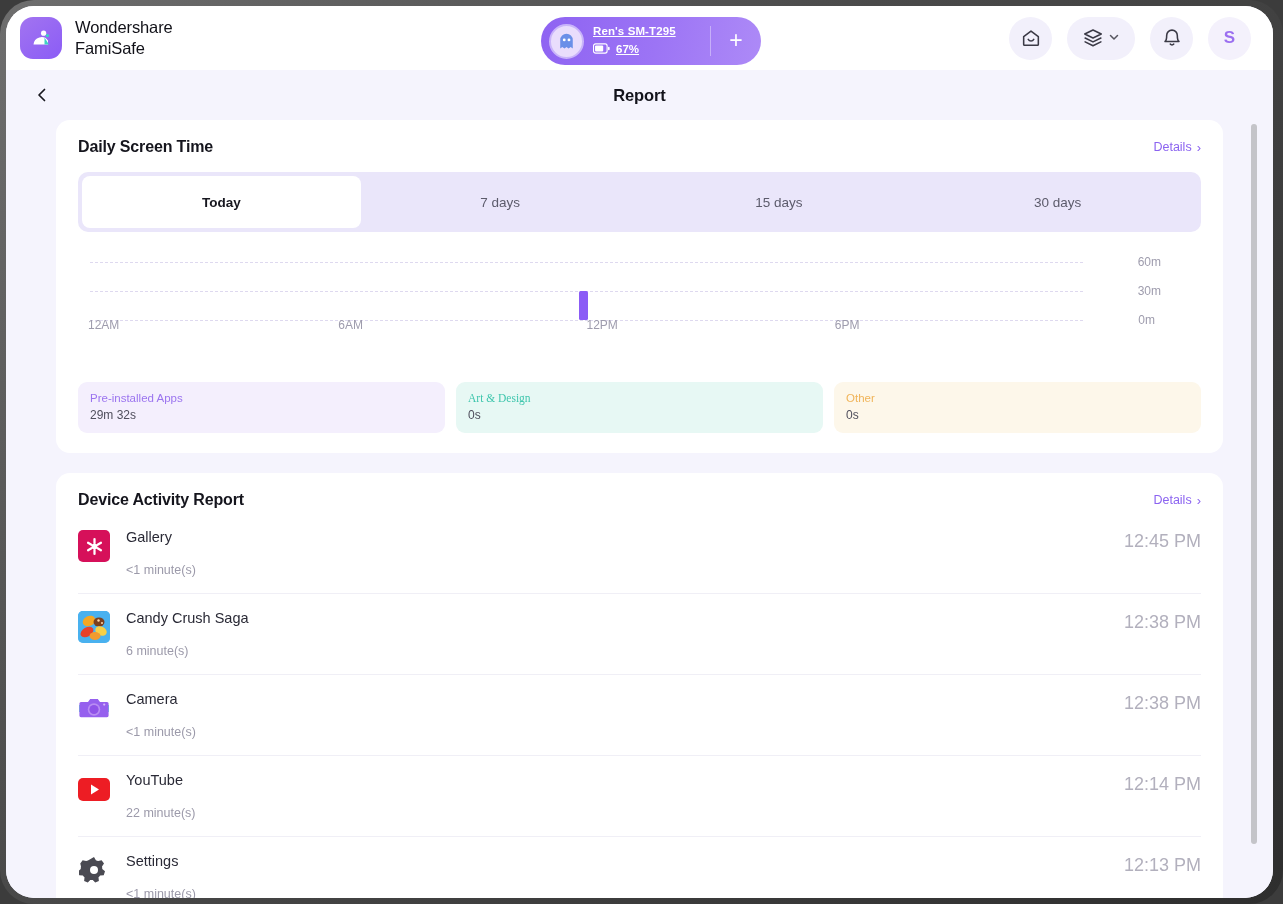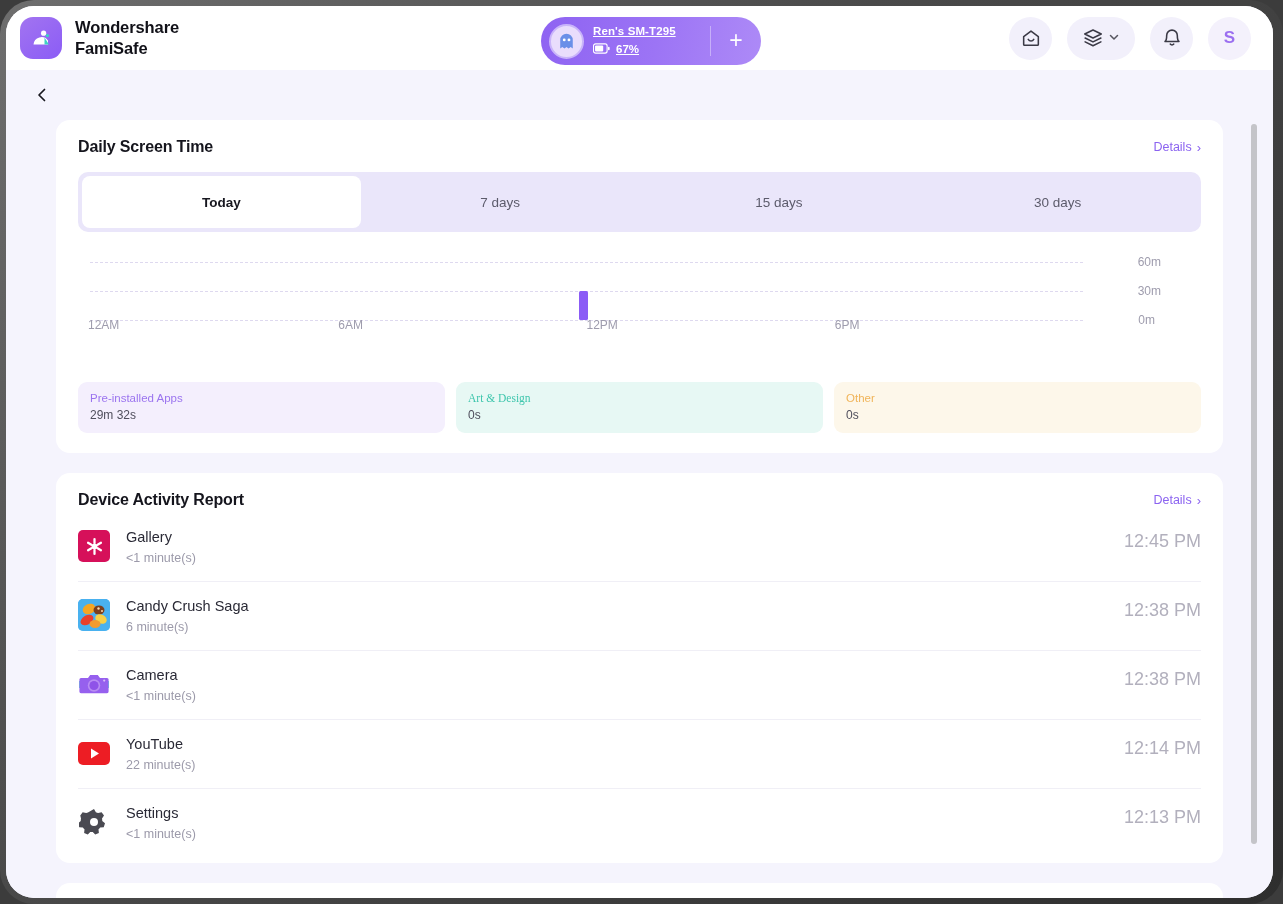--- a/index.html
+++ b/index.html
@@ -35,21 +35,21 @@
     display: flex; align-items: center;
     padding: 0 22px 0 14px;
   }
   .brand { display: flex; align-items: center; gap: 13px; }
   .brand-logo {
     width: 42px; height: 42px; border-radius: 13px;
     background: linear-gradient(140deg,#a274f0,#8b5cf6);
     display: flex; align-items: center; justify-content: center;
   }
   .brand-name {
-    font-size: 16.5px; font-weight: bold; color: #111118;
+    font-size: 16.5px; font-weight: normal; color: #111118;
     line-height: 1.26; letter-spacing: -0.1px;
   }
 
   #device-pill {
     position: absolute; left: 535px; top: 11px;
     width: 220px; height: 48px;
     border-radius: 26px;
     background: linear-gradient(100deg,#8e63f2 0%,#9c74f5 52%,#ad8af7 100%);
     display: flex; align-items: center;
     padding-left: 8px;
@@ -188,21 +188,21 @@
   }
   .act-row:last-child { border-bottom: none; }
   .app-icon {
     width: 32px; height: 32px; border-radius: 5px;
     flex: 0 0 auto; margin-top: 1px;
     display: flex; align-items: center; justify-content: center;
     overflow: hidden; position: relative;
   }
   .act-body { margin-left: 16px; flex: 1 1 auto; }
   .act-name { font-size: 14.5px; color: #2a2a36; }
-  .act-dur { font-size: 12.5px; color: #9c9aaa; margin-top: 6px; }
+  .act-dur { font-size: 12.5px; color: #9c9aaa; margin-top: 18px; }
   .act-sub {
     font-size: 12.5px; color: #9b7bf0; margin-top: 7px;
   }
   .act-time {
     font-size: 18px; color: #b2b0bd; margin-top: 2px; white-space: nowrap;
   }
 
   
   #scrollbar-track {
     position: absolute; right: 16px; top: 118px;
@@ -291,20 +291,21 @@
         <div class="avatar-btn">S</div>
       </div>
     </div>
 
     <div id="subheader">
       <div id="back-btn">
         <svg width="16" height="16" viewBox="0 0 16 16" fill="none" stroke="#18181f" stroke-width="1.7" stroke-linecap="round" stroke-linejoin="round">
           <path d="M10.5 2.5 L5 8 L10.5 13.5"></path>
         </svg>
       </div>
+      <div id="page-title">Report</div>
     </div>
 
     <div id="scroll-area">
 
       <div class="card">
         <div class="card-head">
           <div class="card-title">Daily Screen Time</div>
           <div class="details-link">
             <span>Details</span>
             <span class="chev">›</span>

